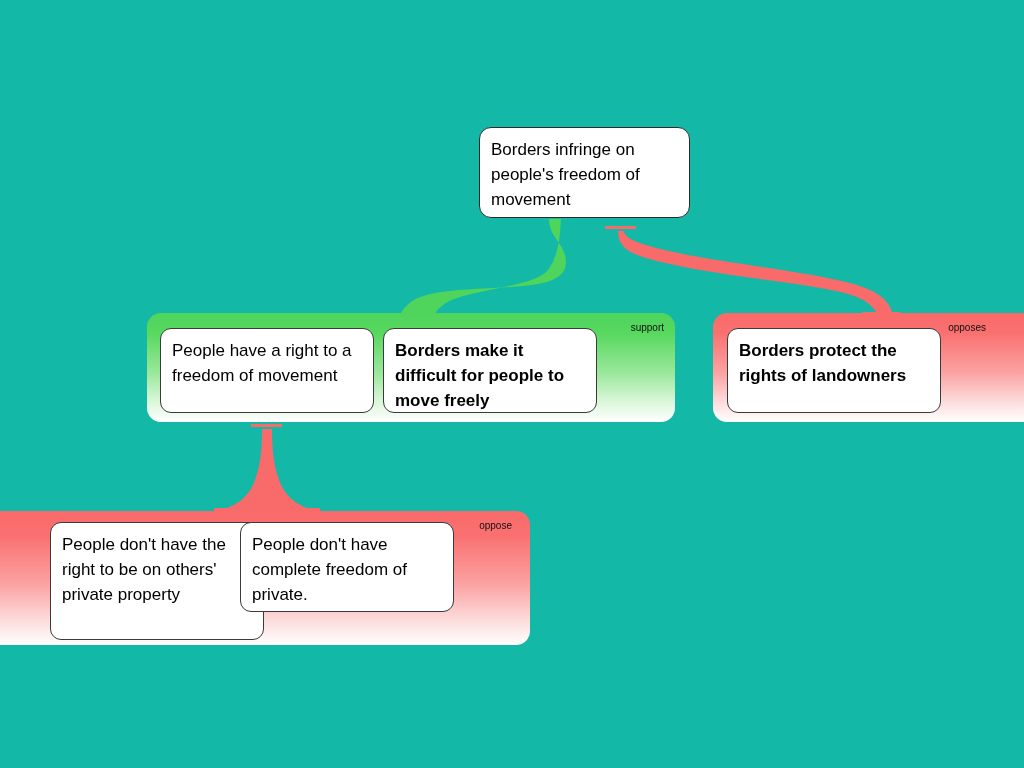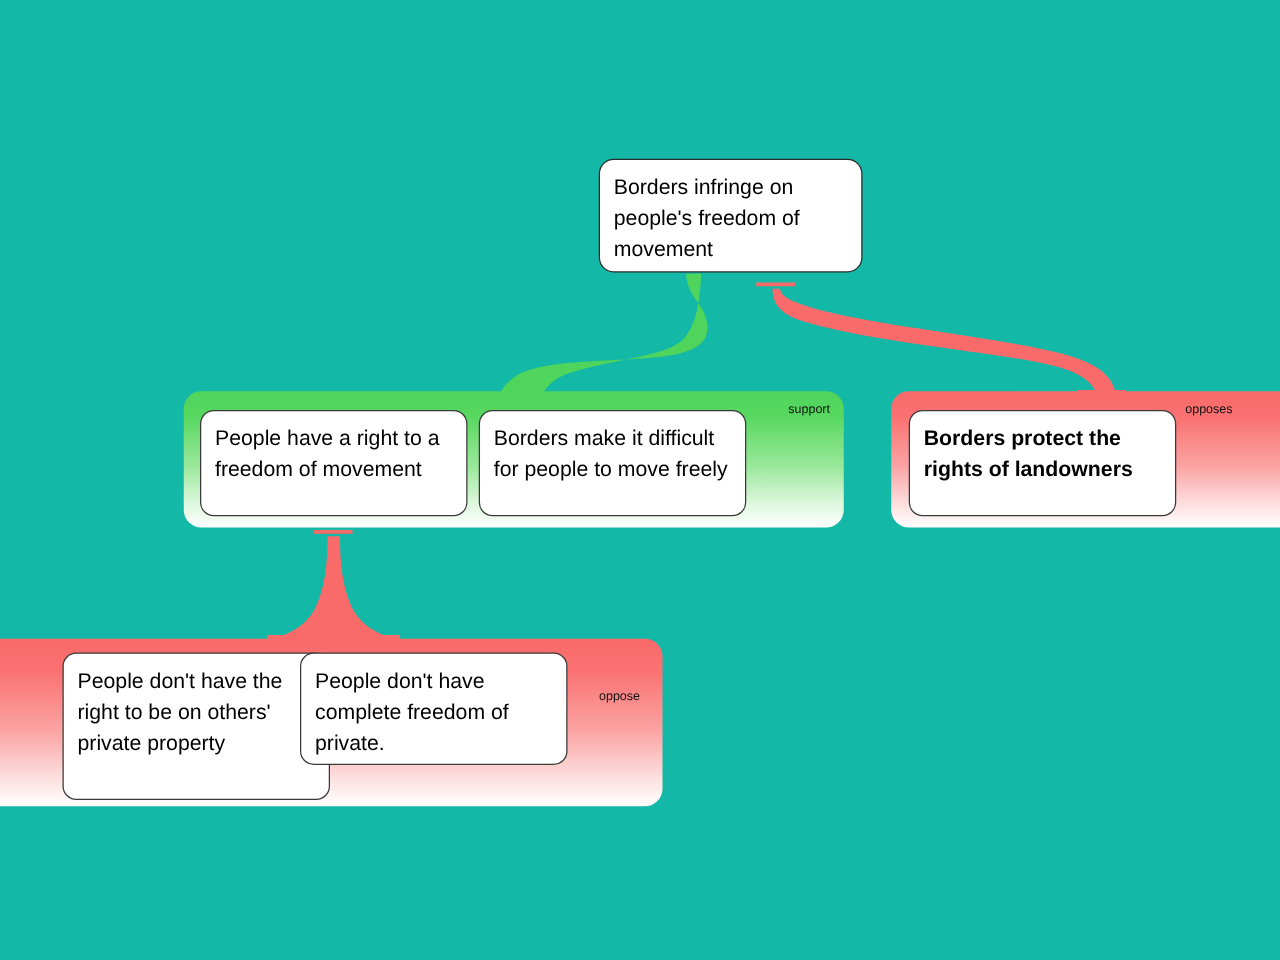--- a/index.html
+++ b/index.html
@@ -115,26 +115,26 @@
       <path d="M 214,508 L 320,508 L 320,518 L 214,518 Z" fill="#f96a6a"></path>
     </g>
   </svg>
 
   <div class="card root" style="left:479px; top:127px; width:211px; height:91px;">Borders infringe on people's freedom of movement</div>
 
   <div class="group support" style="left:147px; top:313px; width:528px; height:109px;">
     <span class="group-label" style="right:11px;">support</span>
   </div>
   <div class="card" style="left:160px; top:328px; width:214px; height:85px;">People have a right to a freedom of movement</div>
-  <div class="card" style="left:383px; top:328px; width:214px; height:85px;">Borders make it difficult for people to move freely</div>
+  <div class="card" style="left:383px; top:328px; width:214px; height:85px;font-weight:bold;">Borders make it difficult for people to move freely</div>
 
   <div class="group oppose" style="left:713px; top:313px; width:330px; height:109px;">
     <span class="group-label" style="right:57px;">opposes</span>
   </div>
   <div class="card" style="left:727px; top:328px; width:214px; height:85px;font-weight:bold;">Borders protect the rights of landowners</div>
 
   <div class="group oppose" style="left:-18px; top:511px; width:548px; height:134px;">
-    <span class="group-label" style="right:18px;margin-top:32px;">oppose</span>
+    <span class="group-label" style="right:18px;">oppose</span>
   </div>
   <div class="card" style="left:14px; top:522px; width:214px; height:118px;margin-left:36px;">People don't have the right to be on others' private property</div>
   <div class="card" style="left:240px; top:522px; width:214px; height:90px;">People don't have complete freedom of private.</div>
 
 </div>
 
 </body></html>

